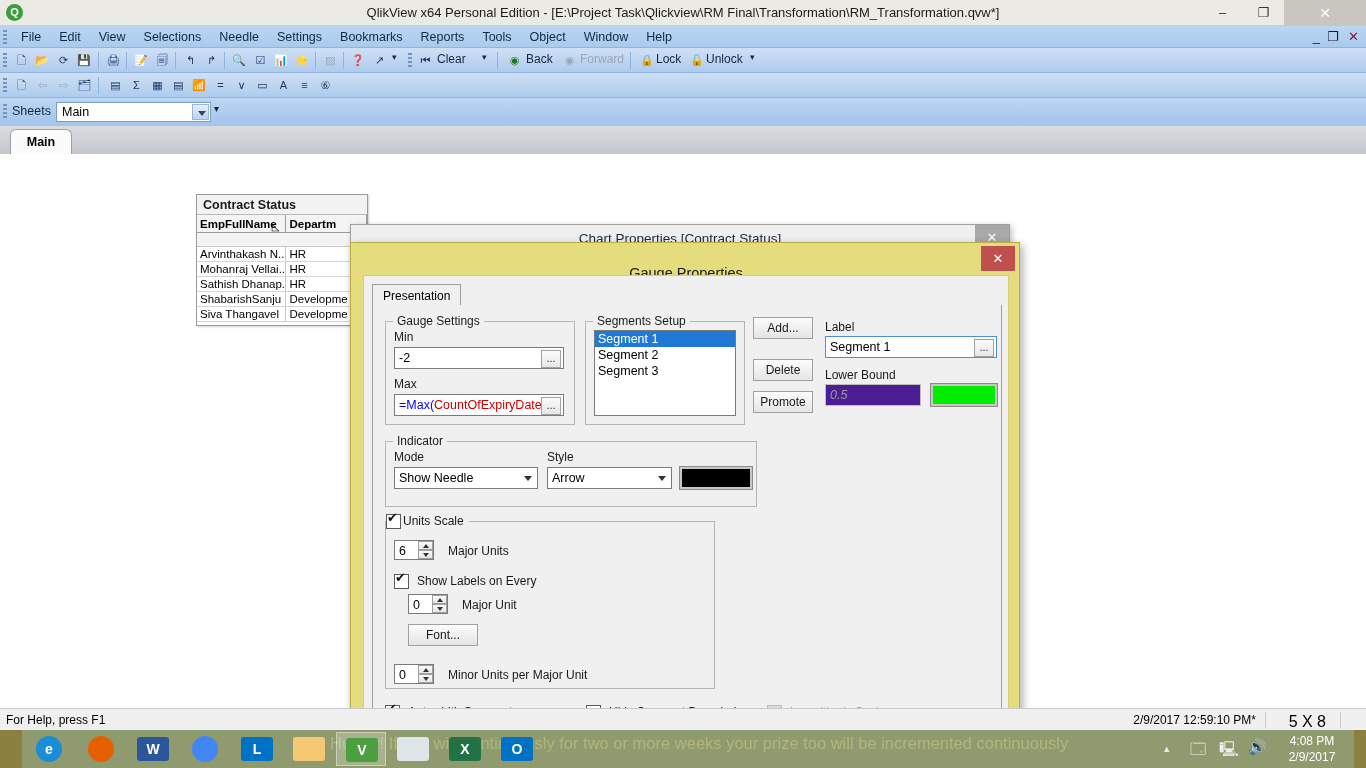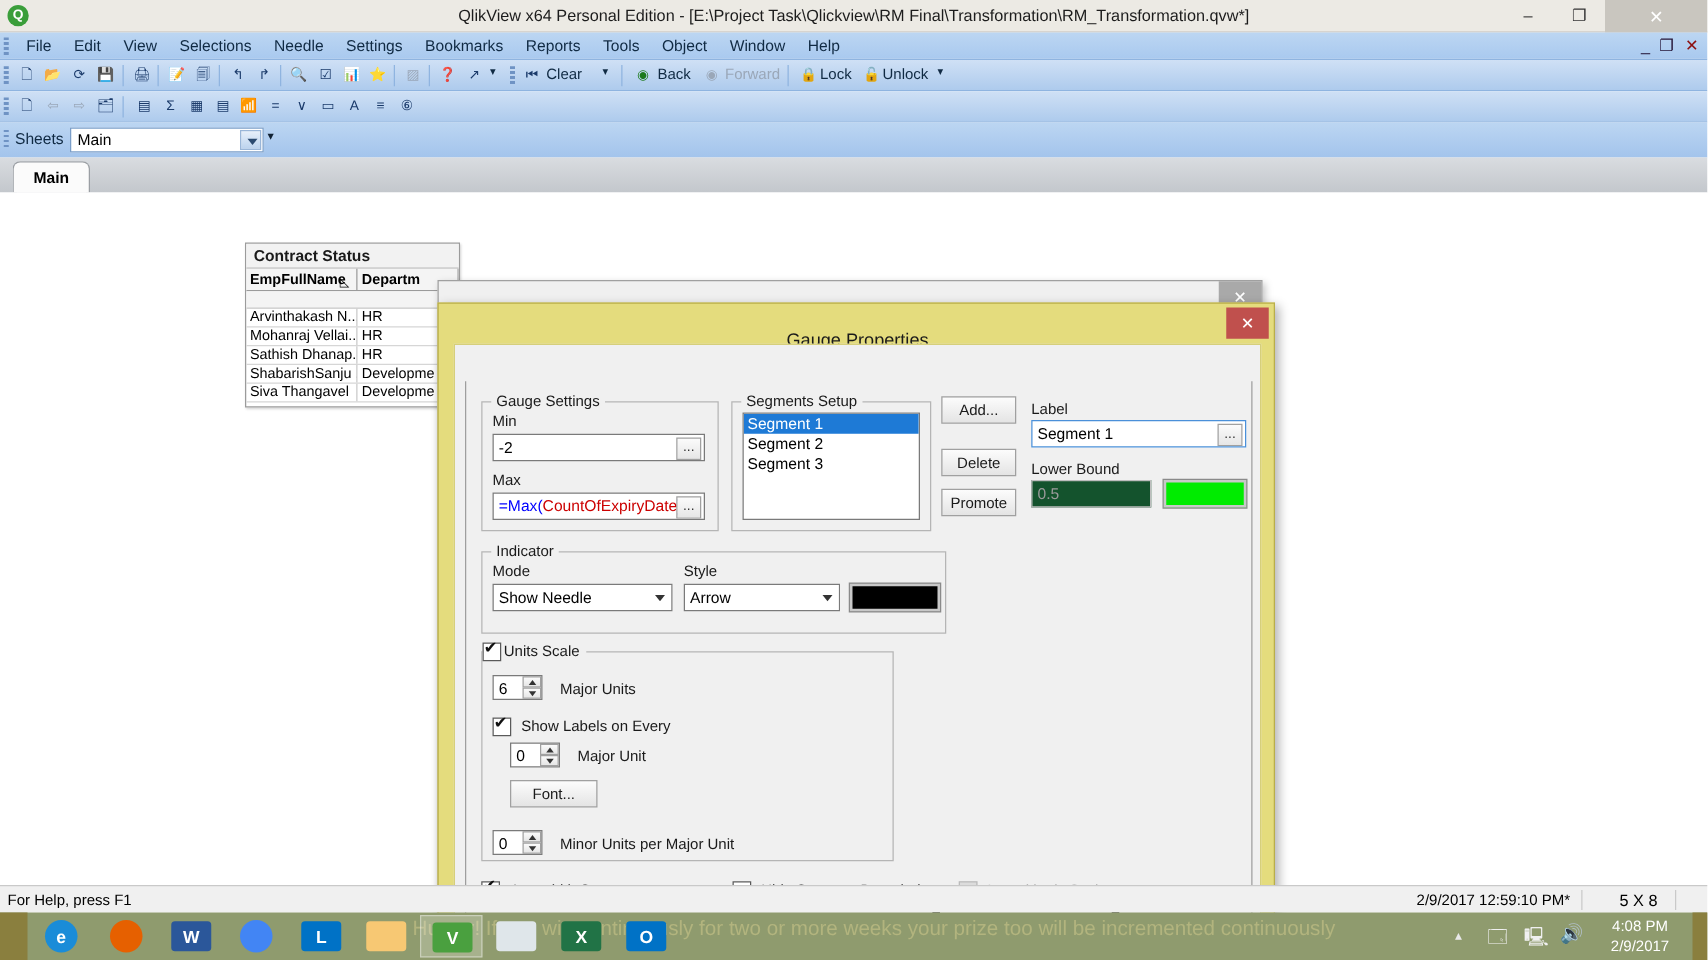--- a/index.html
+++ b/index.html
@@ -189,21 +189,21 @@
   .grp > legend, .grp-title {
     position:absolute; top:-8px; left:7px; padding:0 4px;
     background:#f0f0f0; font-size:12px; color:#1a1a1a;
   }
   .lbl { position:absolute; font-size:12px; color:#1a1a1a; }
   .txtbox {
     position:absolute; background:#fff; border:1px solid #7a7a7a;
     font-size:12.5px; line-height:20px; padding-left:4px; overflow:hidden; white-space:nowrap;
   }
   .txtbox.focus { border:1px solid #4a90d9; }
-  .txtbox.disabled { background:#14532d; border:1px solid #bdbdbd; color:#9a9a9a; }
+  .txtbox.disabled { background:#4c1d95; border:1px solid #bdbdbd; color:#9a9a9a;font-style:italic; }
   .elipsbtn {
     position:absolute; width:20px; height:18px;
     background:linear-gradient(#fbfbfb,#e6e6e6); border:1px solid #a0a0a0;
     font-size:11px; text-align:center; line-height:14px; color:#333;
   }
 
   .listbox {
     position:absolute; background:#fff; border:1px solid #7a7a7a; overflow:hidden;
   }
   .listbox .it { height:16px; line-height:16px; padding-left:3px; font-size:12.5px; }
@@ -260,21 +260,21 @@
   
   #annot { position:absolute; left:742px; top:563px; width:155px; height:32px; pointer-events:none; }
 
   
   #statusbar {
     position:absolute; left:0; top:708px; width:1366px; height:22px;
     background:#f0f0f0; border-top:1px solid #c9c9c9;
   }
   #sb-help { position:absolute; left:6px; top:4px; font-size:12px; }
   #sb-time { position:absolute; right:110px; top:4px; font-size:12px; }
-  #sb-size { position:absolute; right:40px; top:4px; font-size:13px; }
+  #sb-size { position:absolute; right:40px; top:4px; font-size:16px; }
   #sb-div1 { position:absolute; right:100px; top:3px; width:1px; height:16px; background:#c9c9c9; }
   #sb-div2 { position:absolute; right:25px; top:3px; width:1px; height:16px; background:#c9c9c9; }
 
   
   #taskbar {
     position:absolute; left:0; top:730px; width:1366px; height:38px;
     background:#8f9b6e;
   }
   #tb-lefthump { position:absolute; left:0; top:0; width:22px; height:38px; background:#8a7f3e; }
   #tb-marquee {
@@ -430,30 +430,35 @@
           <div>Developme</div>
         </div>
         <div class="c-row">
           <div>Siva Thangavel</div>
           <div>Developme</div>
         </div>
       </div>
   </div>
 
   <div id="chartprops">
+    <div id="chartprops-title">Chart Properties [Contract Status]</div>
     <div id="cp-close">✕</div>
 
   </div>
 
   <div id="gauge">
     <div id="gauge-title">Gauge Properties</div>
     <div id="gauge-close">✕</div>
 
     <div id="gauge-inner">
 
+      <div id="tabstrip">
+        <div id="tabline"></div>
+        <div id="tab-presentation">Presentation</div>
+      </div>
 
       <div id="tabpage">
 
         <div class="grp" style="left:12px;top:16px;width:190px;height:104px">
           <div class="grp-title">Gauge Settings</div>
           <div class="lbl" style="left:8px;top:8px">Min</div>
           <div class="txtbox" style="left:8px;top:25px;width:170px;height:22px">
             <span>-2</span>
             <span class="elipsbtn" style="right:2px;top:2px">...</span>
           </div>

